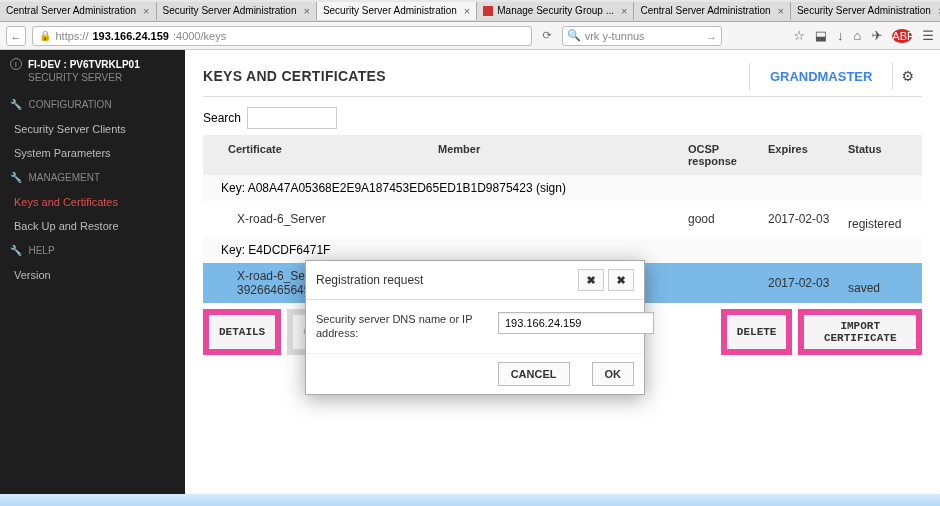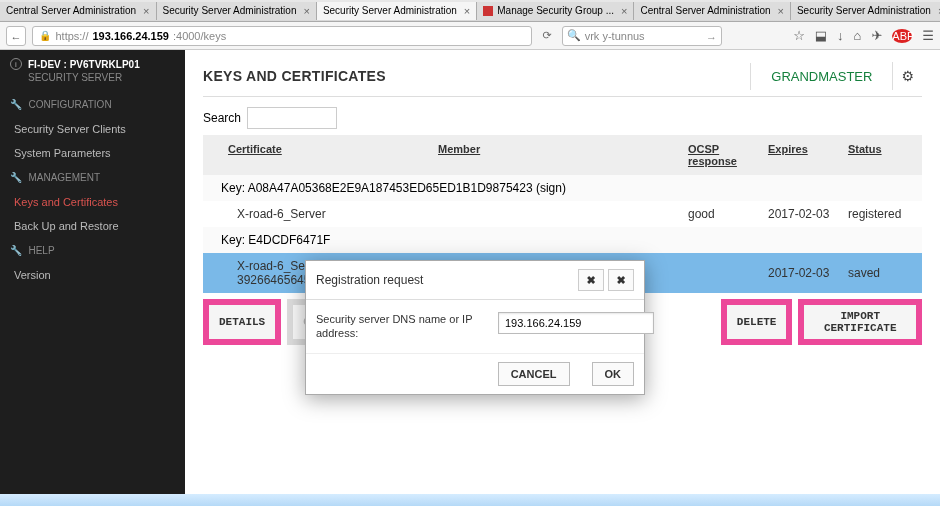--- a/index.html
+++ b/index.html
@@ -27,44 +27,44 @@
 .sb-header .info{ width:12px; height:12px; border:1px solid #888; border-radius:50%; font-size:8px; text-align:center; line-height:11px; color:#aaa;}
 .sb-header b{ color:#fff; font-size:10px;}
 .sb-section { padding:7px 10px; color:#888; font-size:10px; display:flex; gap:6px; align-items:center;}
 .sb-section .wrench{ font-size:10px;}
 .sb-item { padding:6px 10px 6px 14px; cursor:pointer; color:#bbb;}
 .sb-item.active{ color:#d9534f;}
 
 .main { flex:1; padding:12px 18px 0 18px; position:relative; background:#fff;}
 .page-head { display:flex; align-items:center; border-bottom:1px solid #ddd; padding-bottom:6px; margin-bottom:10px;}
 .page-head h1{ font-size:14px; font-weight:bold; color:#333; letter-spacing:0.3px;}
-.page-head .user{ margin-left:auto; font-size:13px; font-weight:normal; color:#15803d; border-left:1px solid #ddd; padding:6px 20px;}
+.page-head .user{ margin-left:auto; font-size:13px; font-weight:bold; color:#3b82f6; border-left:1px solid #ddd; padding:6px 20px;}
 .page-head .gear{ padding:6px 8px; font-size:14px; border-left:1px solid #ddd; color:#444;}
 
 .search-row{ display:flex; align-items:center; gap:6px; font-size:12px; margin-bottom:6px;}
 .search-row input{ width:90px; height:22px; border:1px solid #ccc; padding:0 4px; font-size:11px;}
 
-.table-head{ background:#eee; display:flex; padding:8px 10px; font-size:11px; color:#333; font-weight:bold;text-decoration:underline;}
+.table-head{ background:#eee; display:flex; padding:8px 10px; font-size:11px; color:#333; font-weight:bold;}
 .col-cert{ flex:0 0 225px; padding-left:15px;}
 .col-mem{ flex:0 0 250px;}
 .col-ocsp{ flex:0 0 80px;}
 .col-exp{ flex:0 0 80px;}
 .col-stat{ flex:1;}
 
 .token-row{ display:flex; align-items:center; padding:8px 10px; font-size:12px; border-bottom:1px solid #eee;}
 .token-row .label{ color:#333;}
 .logout-btn{ margin-left:auto; border:1px solid #bbb; background:#f5f5f5; padding:5px 12px; font-size:11px; font-weight:bold; color:#333;}
 
 .key-row{ padding:6px 10px 6px 18px; font-size:12px; color:#000000; background:#fafafa;}
 .cert-row{ display:flex; padding:6px 10px; font-size:12px; color:#333; align-items:center;}
 .cert-row .cert{ flex:0 0 225px; padding-left:24px;}
 .cert-row .mem{ flex:0 0 250px;}
 .cert-row .ocsp{ flex:0 0 80px;}
 .cert-row .exp{ flex:0 0 80px;}
-.cert-row .stat{ flex:1;}
+.cert-row .stat{ flex:1;margin-top:10px;}
 .cert-row.selected{ background:#7ab9e8;}
 
 .actions{ display:flex; gap:6px; padding:6px 0; font-size:11px;}
 .actions button{ border:6px solid #ec4899; background:#f5f5f5; padding:5px 10px; font-weight:bold; color:#333; font-size:11px;font-family:Liberation Mono, monospace;}
 .actions button.disabled{ color:#bbb; border-color:#ddd; background:#fafafa;}
 .actions .import{ margin-left:auto;}
 
 
 .overlay{ position:absolute; top:50px; left:0; right:0; bottom:0; background:rgba(0,0,0,0.0); pointer-events:none;}
 .modal{ position:absolute; left:305px; top:210px; width:340px; background:#fff; border:1px solid #aaa; box-shadow:0 4px 20px rgba(0,0,0,0.35); pointer-events:auto; font-size:12px;}

